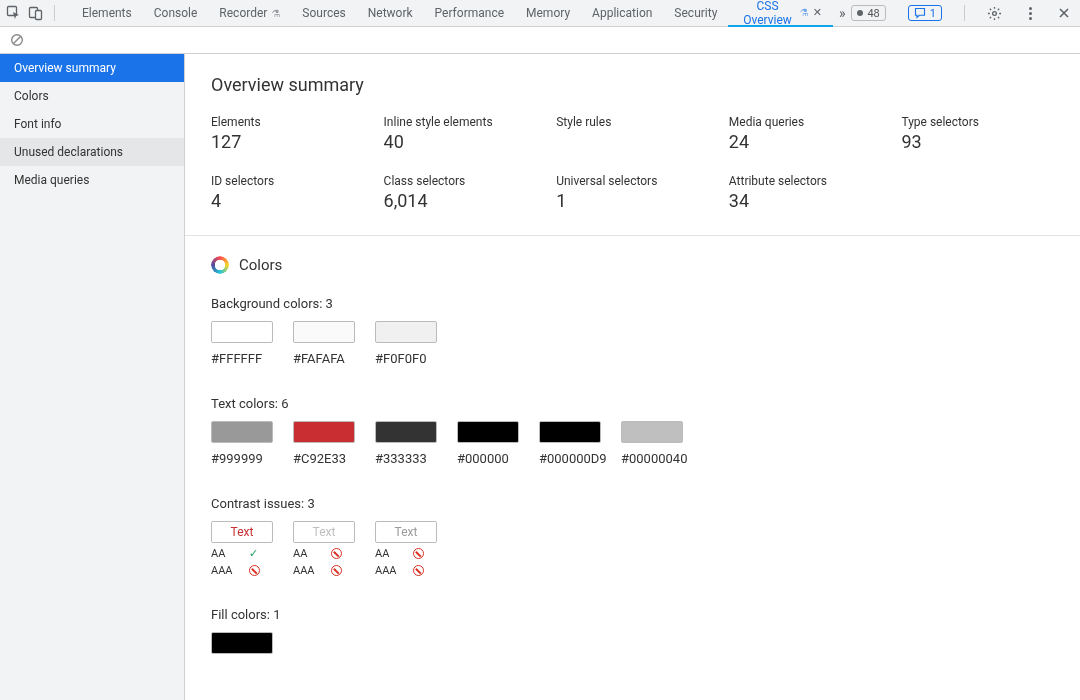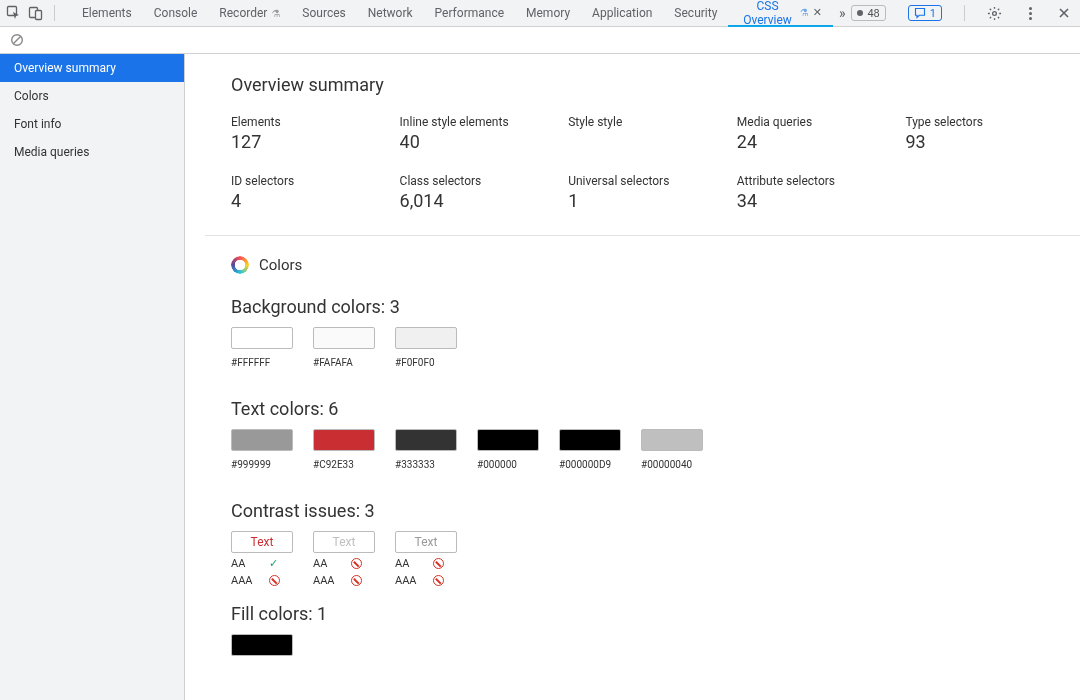--- a/index.html
+++ b/index.html
@@ -17,21 +17,21 @@
   .flask { font-size: 10px; opacity: .6; }
   .tabbar-right { display: flex; align-items: center; gap: 22px; margin-left: auto; padding-right: 4px; }
   .badge { border: 1px solid #bbb; border-radius: 3px; height: 16px; padding: 0 5px; display: flex; align-items: center; gap: 4px; font-size: 11px; color: #555; }
   .badge.blue { border-color: #1a73e8; color: #1a73e8; }
   .dot6 { width: 6px; height: 6px; border-radius: 50%; background: #5f6368; }
 
   
   .toolstrip { height: 27px; border-bottom: 1px solid #d0d0d0; display: flex; align-items: center; padding: 0 10px; background: #fff; }
 
   
-  .body { flex: 1; display: flex; min-height: 0; gap: 20px; }
+  .body { flex: 1; display: flex; min-height: 0; }
   .sidebar { width: 185px; border-right: 1px solid #d0d0d0; background: #f1f3f4; }
   .side-item { height: 28px; display: flex; align-items: center; padding: 0 14px; font-size: 12px; color: #333; }
   .side-item.selected { background: #1a73e8; color: #fff; }
   .side-item.hover { background: #e4e6e8; }
   .main { flex: 1; overflow-y: auto; overflow-x: hidden; background: #fff; }
 
   
   .section { padding: 20px 26px 24px; }
   .section.border-b { border-bottom: 1px solid #e3e3e3; }
   h1.page { font-size: 18px; font-weight: 400; margin-bottom: 20px; }
@@ -40,27 +40,27 @@
   .stat .value { font-size: 18px; color: #333; }
 
   
   .sec-head { display: flex; align-items: center; gap: 10px; margin-bottom: 22px; }
   .sec-head h2 { font-size: 15px; font-weight: 400; }
   .ring { width: 18px; height: 18px; border-radius: 50%; border: 2.5px solid transparent; background:
     conic-gradient(#ff4e50, #f9d423, #24c6dc, #514a9d, #ff4e50) border-box;
     -webkit-mask: radial-gradient(circle at center, transparent 5px, black 5.5px);
             mask: radial-gradient(circle at center, transparent 5px, black 5.5px);
   }
-  .sub { font-size: 18px; margin-bottom: 10px; }
+  .sub { font-size: 13px; margin-bottom: 10px; }
   .swatches { display: flex; gap: 20px; margin-bottom: 30px; flex-wrap: wrap; }
   .sw { display: flex; flex-direction: column; gap: 8px; width: 62px; }
   .chip { width: 62px; height: 22px; border: 1px solid #bbb; border-radius: 2px; }
-  .sw .name { font-size: 10px; color: #333; }
-
-  .contrast-row { display: flex; gap: 20px; margin-bottom: 16px; }
+  .sw .name { font-size: 13px; color: #333; }
+
+  .contrast-row { display: flex; gap: 20px; margin-bottom: 30px; }
   .cbox { width: 62px; display:flex; flex-direction:column; gap:4px; }
   .txtchip { width: 62px; height: 22px; border: 1px solid #bbb; border-radius: 2px; display:flex; align-items:center; justify-content:center; font-size: 12px; }
   .aa { display:flex; gap:14px; align-items:center; font-size: 11px; }
   .aa .lab { width: 24px; }
   .check { color:#1a9e5c; }
   .no { width:11px; height:11px; border:1.5px solid #d93025; border-radius:50%; position:relative; display:inline-block; }
   .no::after { content:""; position:absolute; left:1px; right:1px; top:50%; height:1.5px; background:#d93025; transform: translateY(-50%) rotate(45deg); }
 
   .ibtn { display:inline-block; }
   svg { display:block; }
@@ -163,38 +163,39 @@
           <path d="M3.5 10.5 L10.5 3.5" stroke="#888" stroke-width="1.4"></path>
         </svg>
     </span>
   </div>
 
   <div class="body">
     <div class="sidebar" id="sidebar">
         <div class="side-item selected">Overview summary</div>
         <div class="side-item">Colors</div>
         <div class="side-item">Font info</div>
+        <div class="side-item hover">Unused declarations</div>
         <div class="side-item">Media queries</div>
       </div>
 
     <div class="main">
 
       <div class="section border-b">
         <h1 class="page">Overview summary</h1>
         <div class="statgrid" id="statgrid">
             <div class="stat">
               <div class="label">Elements</div>
               <div class="value">127</div>
             </div>
             <div class="stat">
               <div class="label">Inline style elements</div>
               <div class="value">40</div>
             </div>
             <div class="stat">
-              <div class="label">Style style</div>
+              <div class="label">Style rules</div>
             </div>
             <div class="stat">
               <div class="label">Media queries</div>
               <div class="value">24</div>
             </div>
             <div class="stat">
               <div class="label">Type selectors</div>
               <div class="value">93</div>
             </div>
             <div class="stat">

